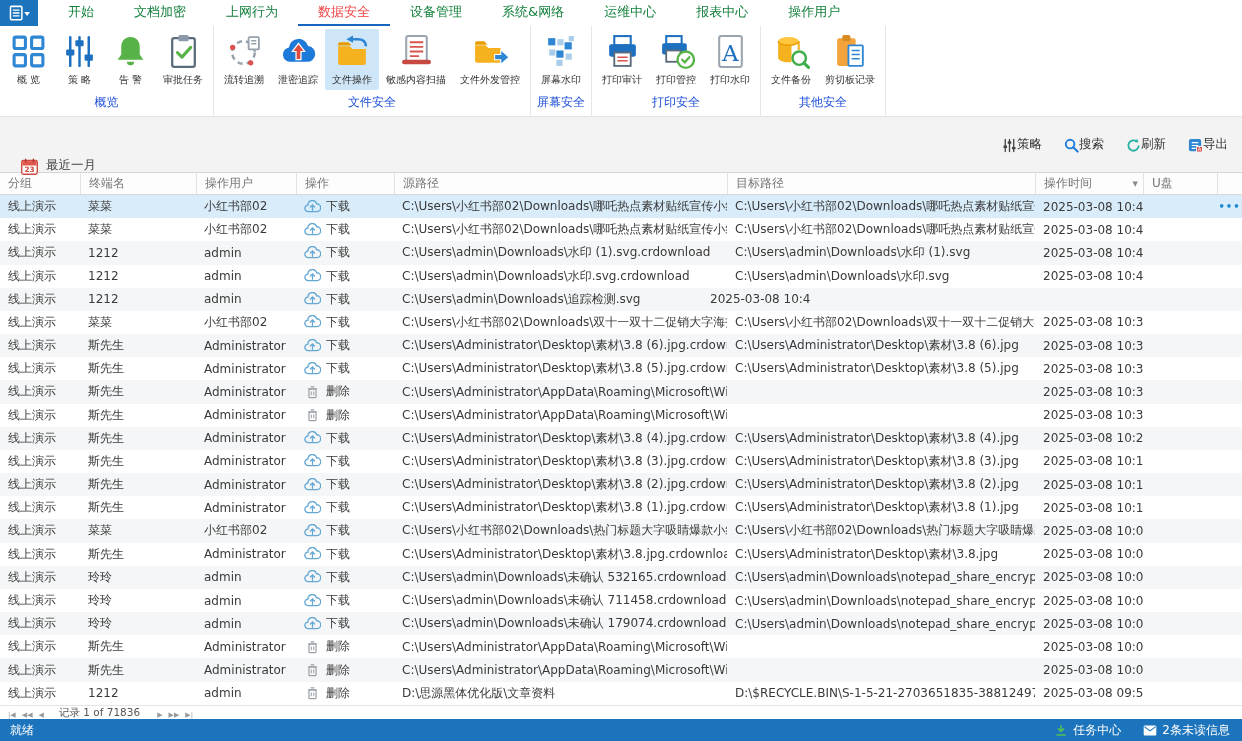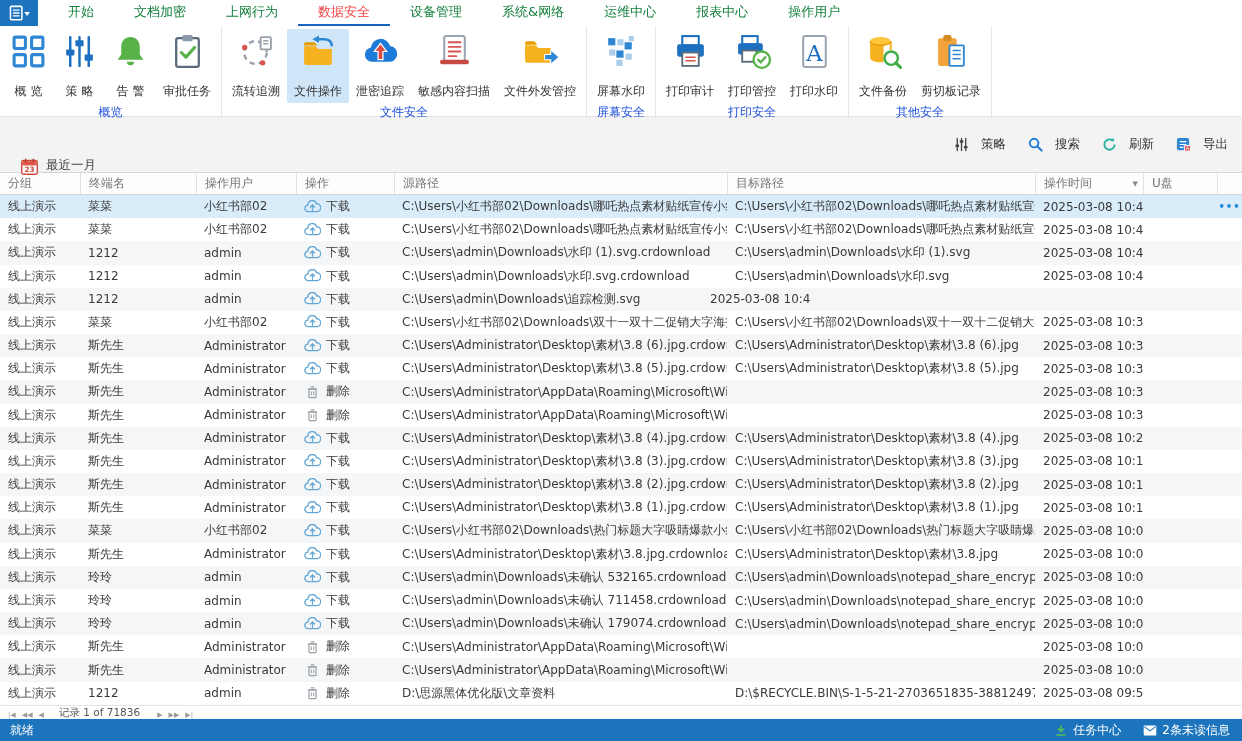--- a/index.html
+++ b/index.html
@@ -15,29 +15,29 @@
   .tab{ padding:0 20px; font-size:13px; color:#15803d; display:flex; align-items:center; border-bottom:2px solid transparent; cursor:pointer; white-space:nowrap;}
   .tab.active{ color:#ef4444; border-bottom-color:#1565c0; }
 
   
   .ribbon{ height:91px; display:flex; background:#fff; border-bottom:1px solid #e3e3e3; }
   .rgroup{ display:flex; flex-direction:column; border-right:1px solid #e6e6e6; padding:0 3px; }
   .ritems{ display:flex; flex:1; align-items:flex-start; padding-top:3px; }
   .rbtn{ display:flex; flex-direction:column; align-items:center; padding:4px 7px 3px; border-radius:2px; cursor:pointer; }
   .rbtn.sel{ background:#cfe6f8; }
   .rbtn .icon{ width:37px; height:37px; }
-  .rlbl{ font-size:12px; color:#333; margin-top:13px; white-space:nowrap; }
+  .rlbl{ font-size:10px; color:#333; margin-top:3px; white-space:nowrap; }
   .rglabel{ font-size:12px; color:#1d4ed8; text-align:center; padding:1px 0 5px; }
 
   
   .filterbar{ height:56px; background:#f3f3f3; border-bottom:1px solid #d5d5d5; display:flex; align-items:center; justify-content:space-between; padding:0 14px 0 20px; }
   .datechip{ display:flex; align-items:flex-start; gap:7px; font-size:12.5px; color:#444; cursor:pointer;margin-top:44px; }
   .datechip .icon{ width:19px; height:19px; }
   .fbactions{ display:flex; align-items:center; gap:22px; }
-  .fbtn{ display:flex; align-items:center; gap:12px; font-size:12.5px; color:#333; cursor:pointer; }
+  .fbtn{ display:flex; align-items:flex-end; gap:0; font-size:12.5px; color:#333; cursor:pointer; }
   .fbtn .icon{ width:15px; height:15px; }
 
   
   .ghead{ display:flex; height:22px; background:#fdfdfd; border-bottom:1px solid #d8d8d8; color:#777; font-size:12px; }
   .hcell{ display:flex; align-items:center; padding-left:8px; border-left:1px solid #e2e2e2; white-space:nowrap; overflow:hidden; cursor:pointer;}
   .hcell:first-child{ border-left:none; }
   .sort{ margin-left:auto; margin-right:5px; font-size:7px; color:#888; }
   .w-group{width:80px} .w-term{width:116px} .w-user{width:100px} .w-act{width:98px}
   .w-src{width:333px} .w-dst{width:308px} .w-time{width:108px} .w-usb{width:74px} .w-menu{width:25px}
   .rows{ height:510px; overflow:hidden; }
@@ -178,40 +178,40 @@
               <circle cx="17" cy="19" r="11" fill="none" stroke="#98a2ac" stroke-width="2.4" stroke-dasharray="5 4"></circle>
               <circle cx="6.5" cy="14" r="2.6" fill="#d9534f"></circle>
               <circle cx="24" cy="29" r="2.6" fill="#d9534f"></circle>
               <rect x="22" y="4" width="10" height="12" rx="1" fill="#fff" stroke="#98a2ac" stroke-width="1.8"></rect>
               <path d="M24.5 7.5h5M24.5 10.5h5" stroke="#98a2ac" stroke-width="1.4"></path>
             </svg>
           </span>
           <span class="rlbl">流转追溯</span>
         </div>
 
+        <div class="rbtn">
+          <span class="icon">
+            <svg viewBox="0 0 36 36">
+              <path d="M9.5 28a7 7 0 0 1-.8-13.9 9.5 9.5 0 0 1 18.6-1.4A7.5 7.5 0 0 1 26 28z" fill="#1d7ad9"></path>
+              <path d="M18 10l6 8h-3.6v8h-4.8v-8H12z" fill="#e04b3f" stroke="#fff" stroke-width="1.2"></path>
+            </svg>
+          </span>
+          <span class="rlbl">泄密追踪</span>
+        </div>
+
         <div class="rbtn sel">
           <span class="icon">
             <svg viewBox="0 0 36 36">
               <path d="M31 13c0-5-3-7-8-7h-6" fill="none" stroke="#2f86d2" stroke-width="2.4"></path>
               <path d="M18.5 2.5L12 6l6.5 3.5z" fill="#2f86d2"></path>
               <path d="M4 13h11l3 2.5h13V29a2.2 2.2 0 0 1-2.2 2.2H6.2A2.2 2.2 0 0 1 4 29z" fill="#f6b11e"></path>
               <path d="M4 13v-2.2A1.8 1.8 0 0 1 5.8 9h8.4l2.8 3.2H4z" fill="#e89c00"></path>
             </svg>
           </span>
           <span class="rlbl">文件操作</span>
-        </div>
-
-        <div class="rbtn">
-          <span class="icon">
-            <svg viewBox="0 0 36 36">
-              <path d="M9.5 28a7 7 0 0 1-.8-13.9 9.5 9.5 0 0 1 18.6-1.4A7.5 7.5 0 0 1 26 28z" fill="#1d7ad9"></path>
-              <path d="M18 10l6 8h-3.6v8h-4.8v-8H12z" fill="#e04b3f" stroke="#fff" stroke-width="1.2"></path>
-            </svg>
-          </span>
-          <span class="rlbl">泄密追踪</span>
         </div>
 
         <div class="rbtn">
           <span class="icon">
             <svg viewBox="0 0 36 36">
               <rect x="8" y="3" width="20" height="26" rx="2" fill="#fff" stroke="#9aa5af" stroke-width="2"></rect>
               <path d="M11.5 9h13M11.5 13.5h13M11.5 18h13M11.5 22.5h9" stroke="#d9534f" stroke-width="1.8"></path>
               <rect x="4" y="26" width="28" height="4.5" rx="2" fill="#c64a42"></rect>
             </svg>
           </span>

